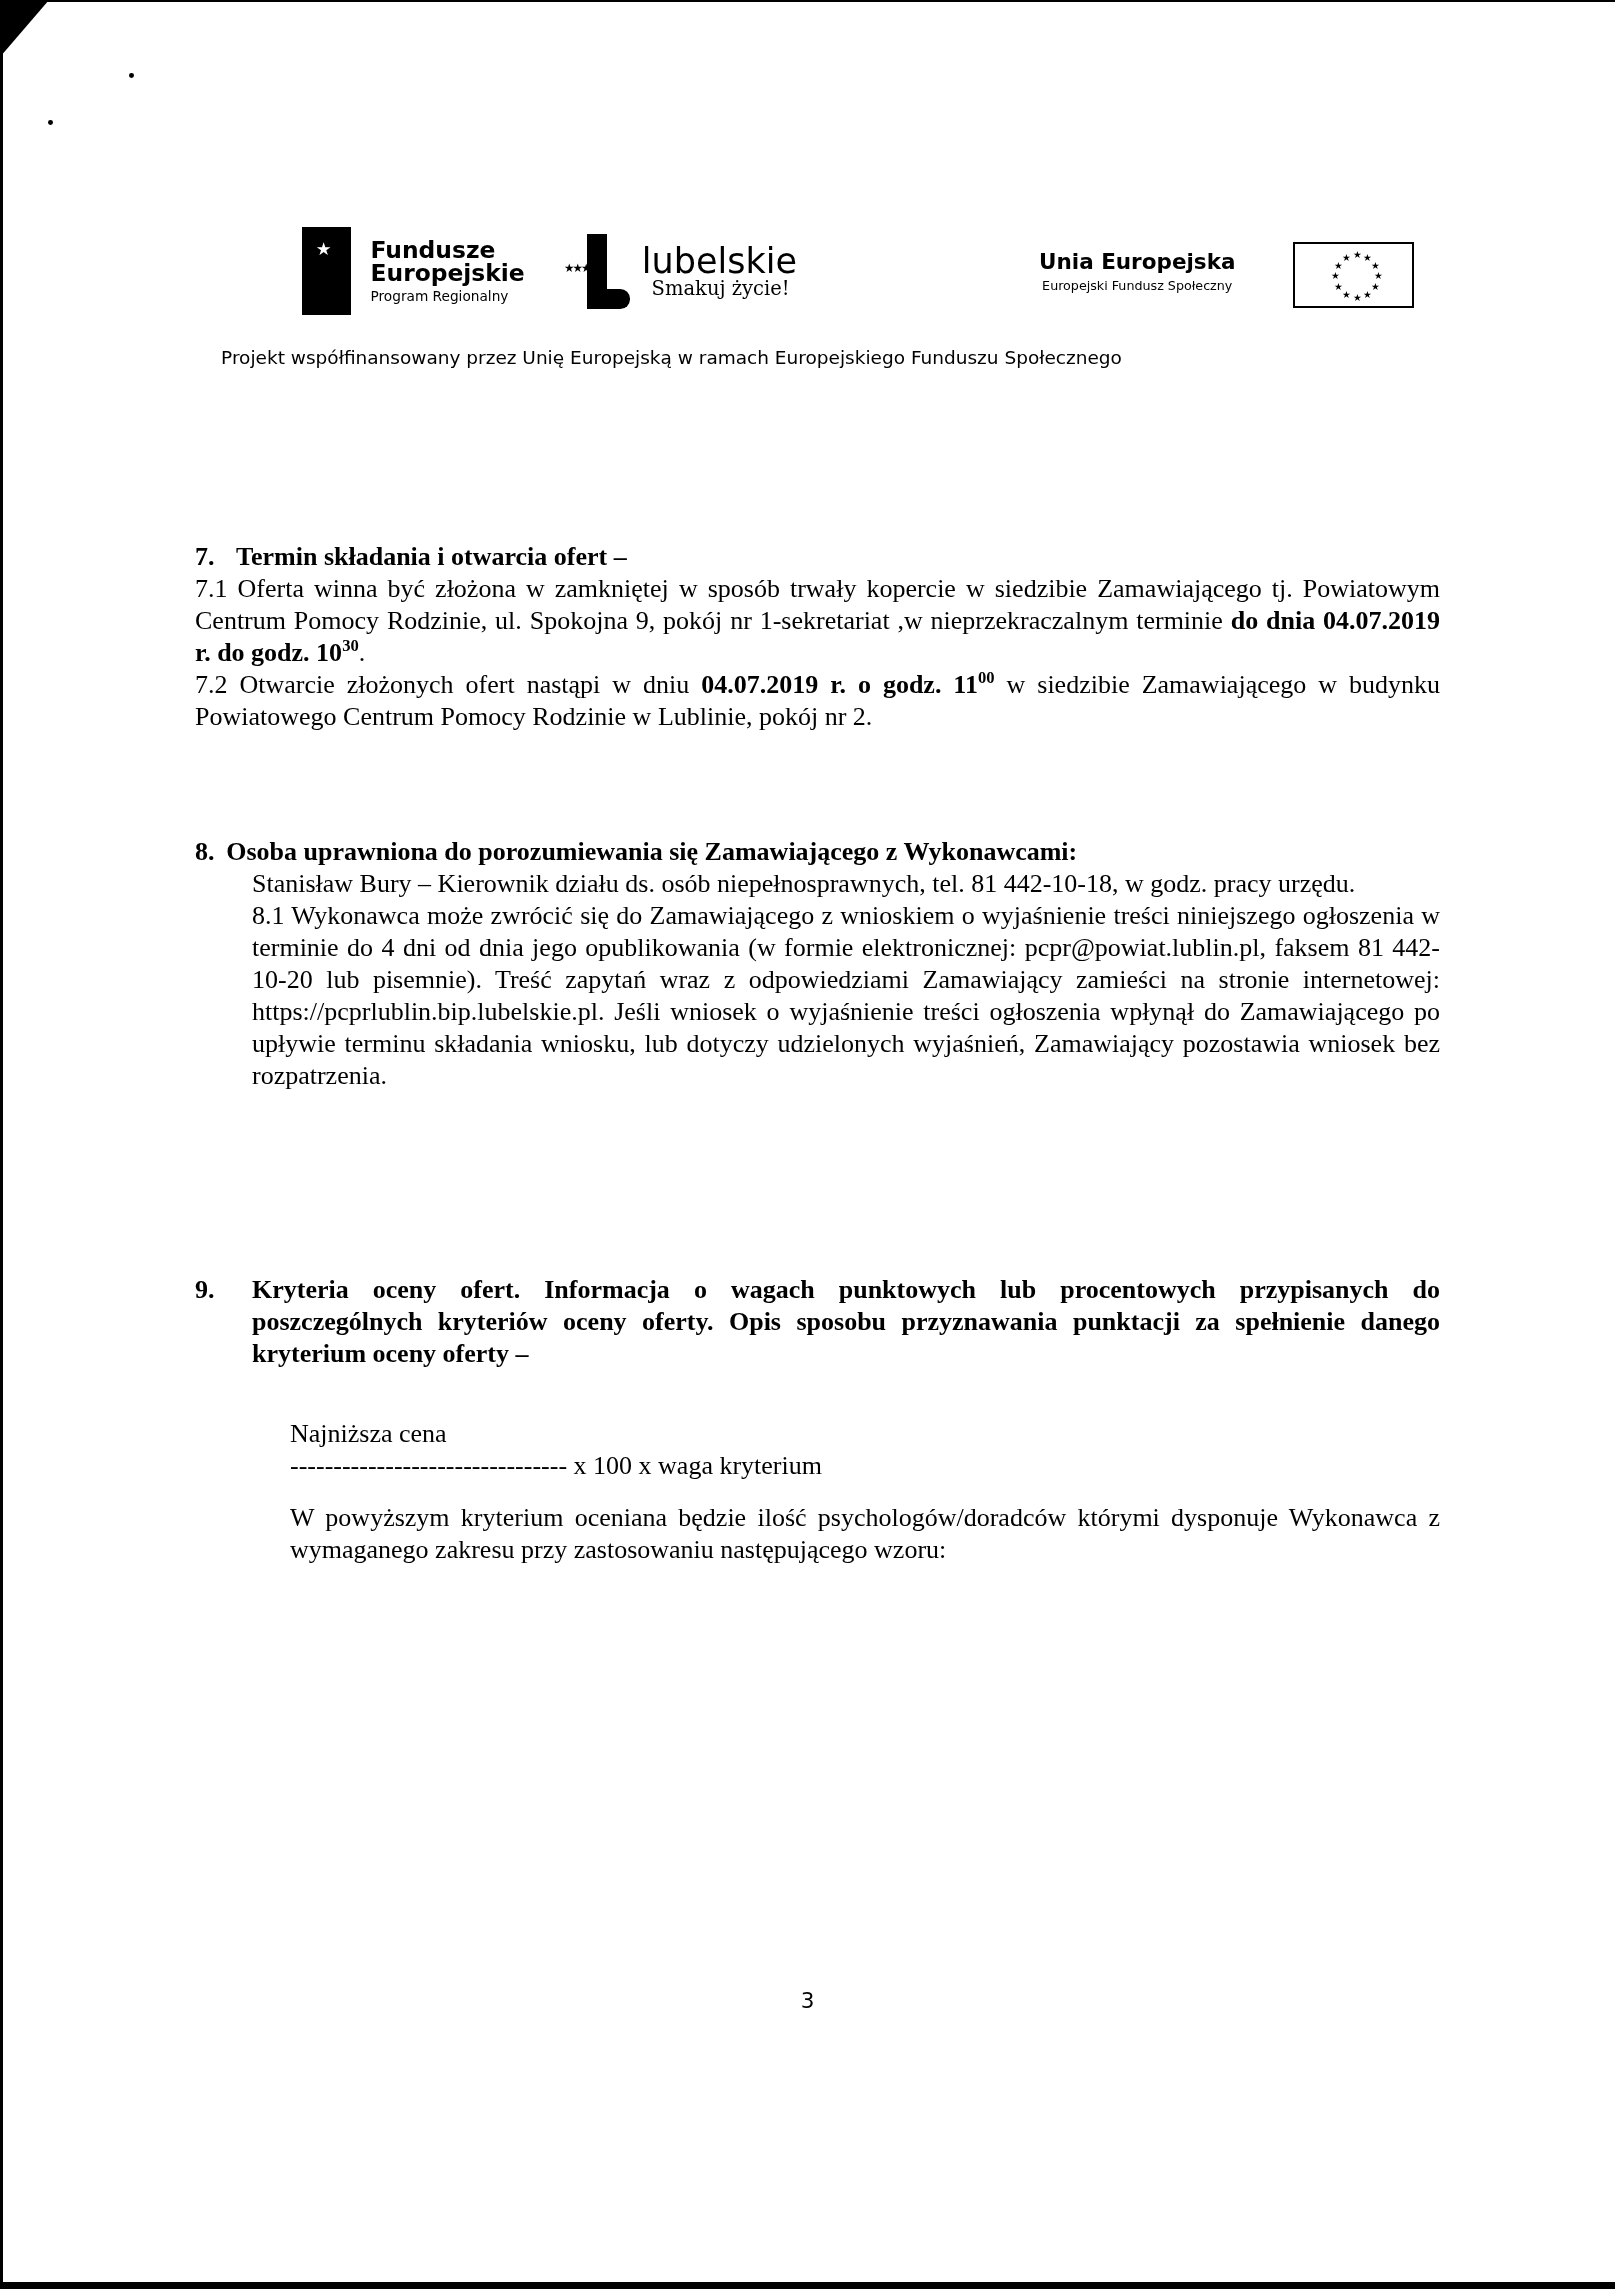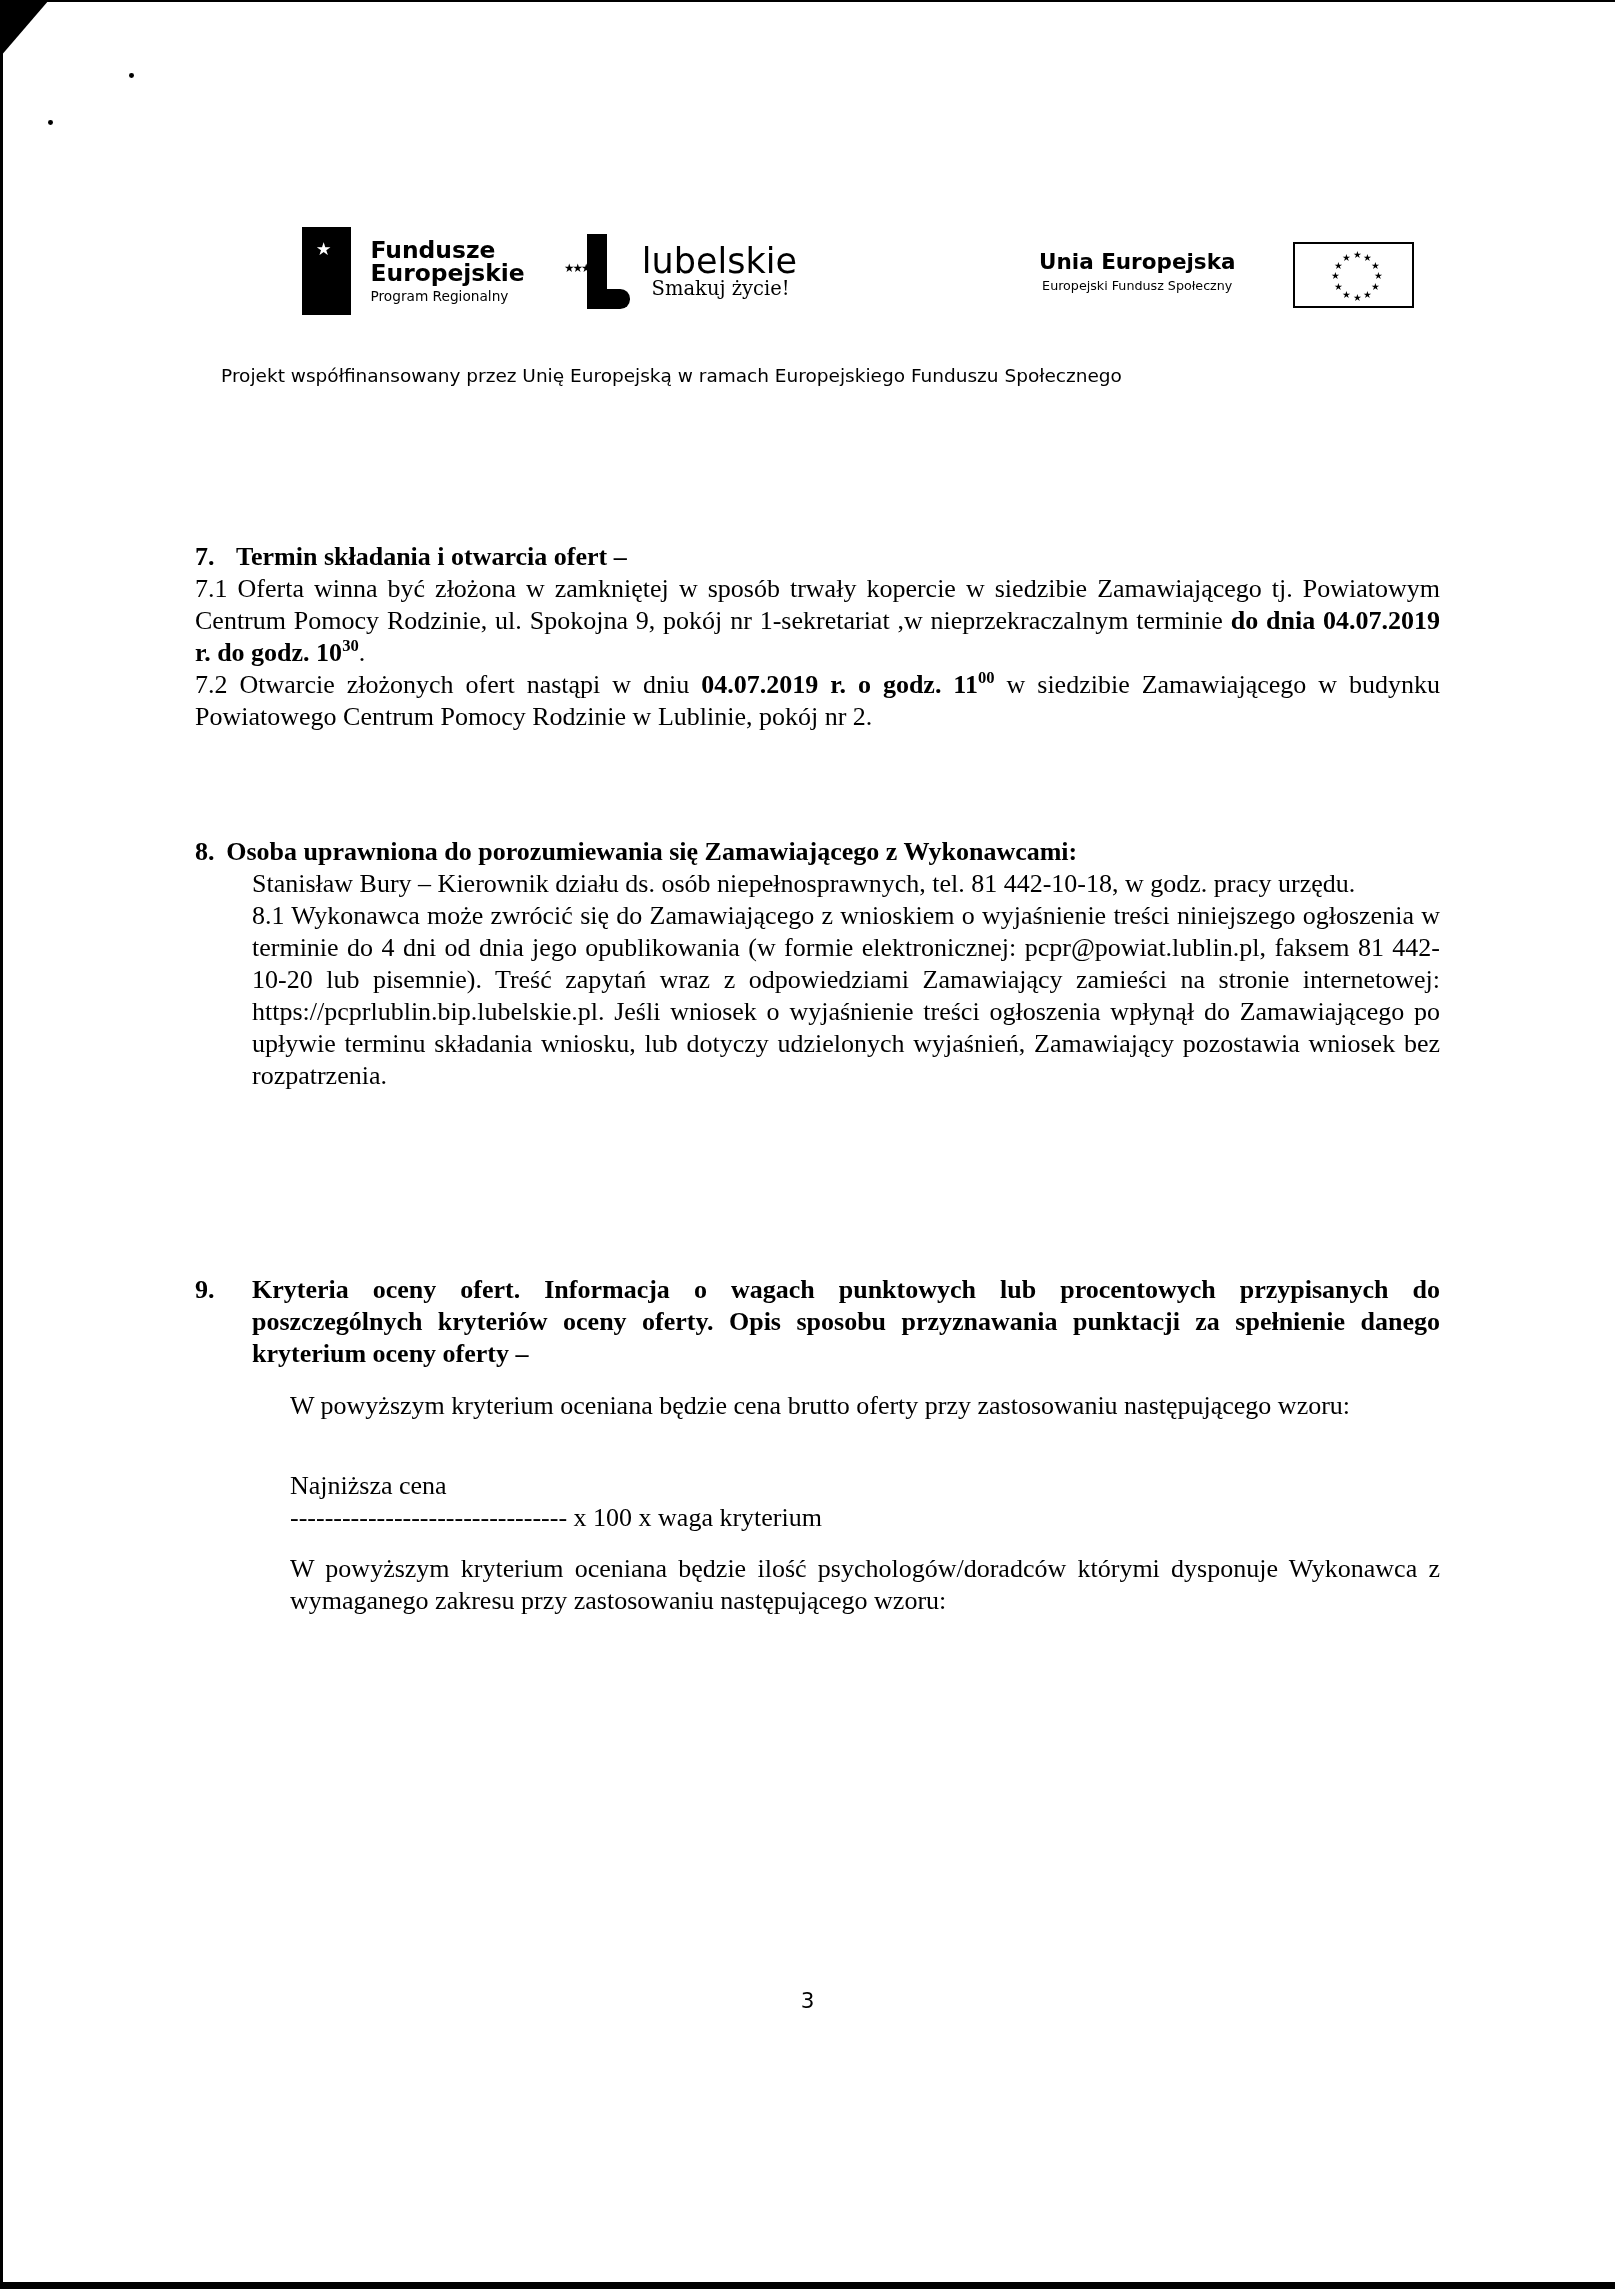--- a/index.html
+++ b/index.html
@@ -34,21 +34,21 @@
   .lub-text { margin-left: 9.8px; line-height: 1; }
   .lub-text .l1 { font-family: "DejaVu Sans", sans-serif; font-size: 35px; }
   .lub-text .l2 { font-family: "DejaVu Serif", serif; font-size: 19.5px; margin-left: 9.8px; }
 
   .logo-ue { position: absolute; left: 1039px; top: 249px; text-align: center; font-family: "DejaVu Sans", sans-serif; }
   .logo-ue .l1 { font-size: 21.5px; font-weight: bold; }
   .logo-ue .l2 { font-size: 12.7px; margin-top: 3.9px; }
   .eu-flag { position: absolute; left: 1293px; top: 242px; width: 121px; height: 66px; border: 2.9px solid #000; box-sizing: border-box; }
   .eu-flag span { position: absolute; font-size: 9.8px; line-height: 1; }
 
-  .cofinance { position: absolute; left: 0; width: 1343px; top: 365px; text-align: center;
+  .cofinance { position: absolute; left: 0; width: 1343px; top: 347px; text-align: center;
     font-family: "DejaVu Sans", sans-serif; font-size: 18.5px; }
 
   
   .doc { position: absolute; font-size: 26px; line-height: 32px; }
   .just { text-align: justify; text-align-last: left; }
   b { font-weight: bold; }
   sup { font-size: 16.6px; line-height: 0; }
 
   .page-num { position: absolute; left: 0; width: 1615px; top: 1988px; text-align: center;
     font-family: "DejaVu Sans", sans-serif; font-size: 21.5px; }
@@ -127,21 +127,20 @@
     <div class="just">8.1 Wykonawca może zwrócić się do Zamawiającego z wnioskiem o wyjaśnienie treści niniejszego ogłoszenia w terminie do 4 dni od dnia jego opublikowania (w formie elektronicznej: pcpr@powiat.lublin.pl, faksem 81 442-10-20 lub pisemnie). Treść zapytań wraz z odpowiedziami Zamawiający zamieści na stronie internetowej: https://pcprlublin.bip.lubelskie.pl. Jeśli wniosek o wyjaśnienie treści ogłoszenia wpłynął do Zamawiającego po upływie terminu składania wniosku, lub dotyczy udzielonych wyjaśnień, Zamawiający pozostawia wniosek bez rozpatrzenia.</div>
   </div>
 </div>
 
 <div class="doc" style="left:195px; top:1274px; width:1245px;">
   <div style="display:flex; font-weight:bold;">
     <span style="width:57px; flex:none;">9.</span>
     <span class="just">Kryteria oceny ofert. Informacja o wagach punktowych lub procentowych przypisanych do poszczególnych kryteriów oceny oferty. Opis sposobu przyznawania punktacji za spełnienie danego kryterium oceny oferty –</span>
   </div>
   <div style="padding-left:95px; padding-right:0;">
-    <div class="just" style="margin-top:19.5px;">W powyższym kryterium oceniana będzie cena brutto oferty przy zastosowaniu następującego wzoru:</div>
     <div style="margin-top:48px;">Najniższa cena</div>
     <div>-------------------------------- x 100 x waga kryterium</div>
     <div class="just" style="margin-top:19.5px;">W powyższym kryterium oceniana będzie ilość  psychologów/doradców którymi dysponuje  Wykonawca  z wymaganego zakresu przy zastosowaniu następującego wzoru:</div>
   </div>
 </div>
 
 <div class="page-num">3</div>
 <div class="scan-bottom-edge"></div>
 
 

